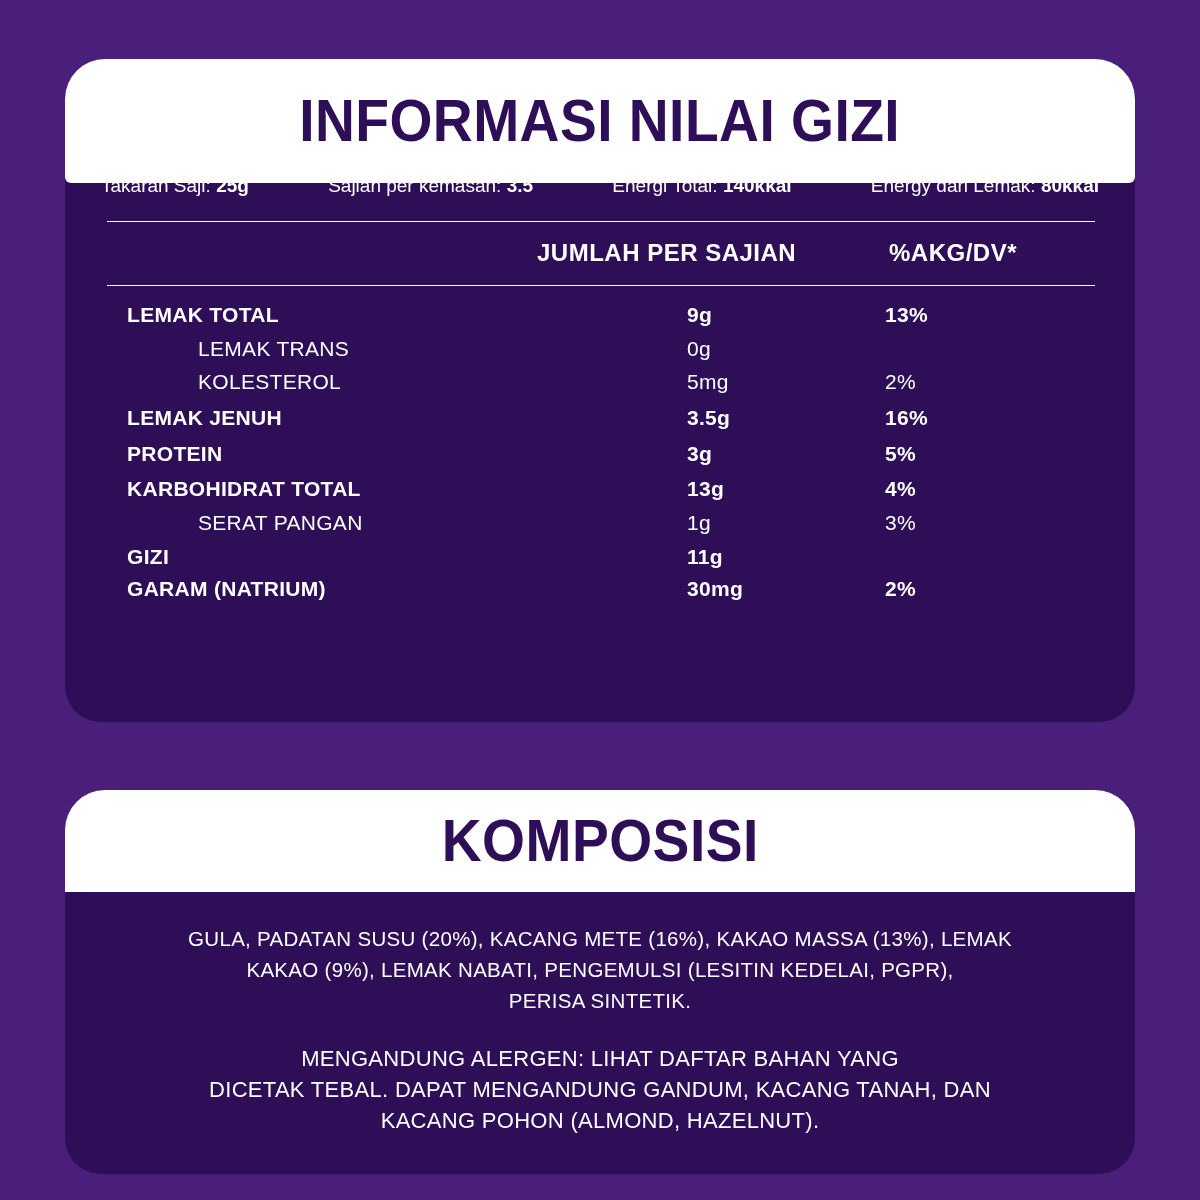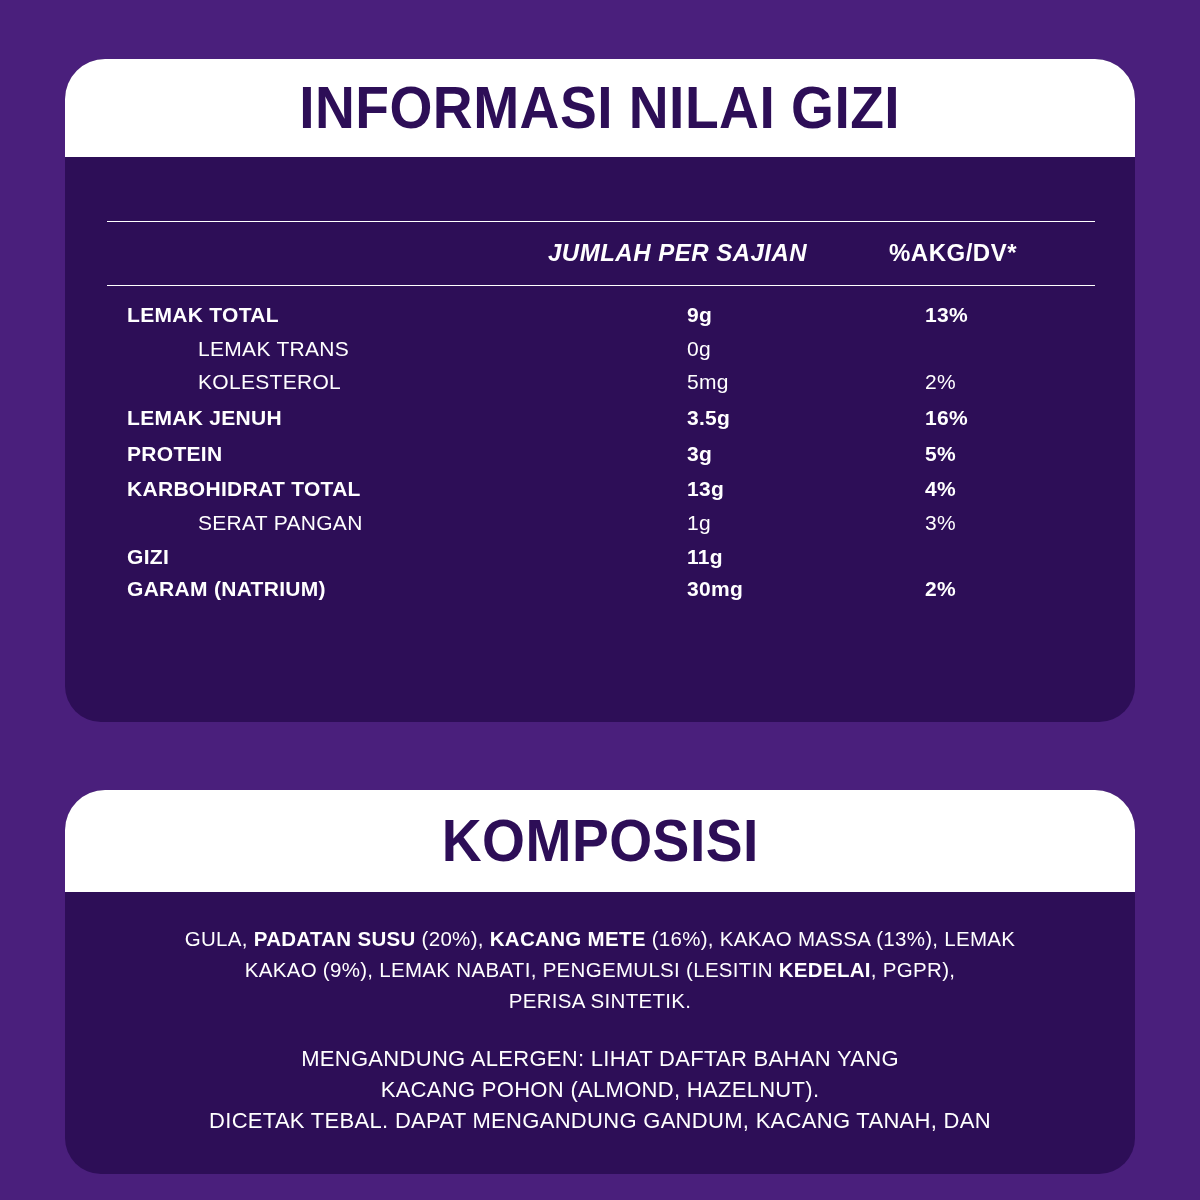--- a/index.html
+++ b/index.html
@@ -18,21 +18,21 @@
       background: #2d0e57;
       border-radius: 40px 40px 36px 36px;
       overflow: hidden;
     }
     .card-nutrition { top: 59px; height: 663px; }
     .card-composition { top: 790px; height: 384px; }
     .card-header {
       background: #ffffff;
       display: flex; align-items: center; justify-content: center;
     }
-    .card-nutrition .card-header { height: 98px; }
+    .card-nutrition .card-header { height: 124px; border-radius: 6px; }
     .card-composition .card-header { height: 102px; }
     .card-title {
       color: #2d0e57;
       font-weight: 700;
       font-size: 60px;
       letter-spacing: 0.5px;
       transform: scaleX(0.92);
       line-height: 1;
     }
     .summary {
@@ -46,57 +46,63 @@
     .divider {
       position: absolute; left: 42px; width: 988px; height: 1px;
       background: #ffffff;
     }
     .divider-1 { top: 162px; }
     .divider-2 { top: 226px; }
     .col-headers {
       position: absolute; top: 180px; left: 0; right: 0;
       font-weight: 700; font-size: 24px; letter-spacing: 0.5px;
     }
-    .col-headers .h-amount { position: absolute; left: 483px; font-style: italic; }
+    .col-headers .h-amount { position: absolute; left: 472px; }
     .col-headers .h-dv { position: absolute; left: 824px; }
     .rows { position: absolute; top: 240px; left: 0; right: 0; }
     .row {
       position: absolute; left: 0; right: 0; height: 30px;
       font-size: 21px; letter-spacing: 0.3px;
     }
     .row .name { position: absolute; left: 62px; }
     .row.sub .name { left: 122px; margin-left: 11px; }
     .row .amount { position: absolute; left: 587px; margin-left: 35px; }
-    .row .dv { position: absolute; left: 860px; }
+    .row .dv { position: absolute; left: 820px; }
     .row.bold { font-weight: 700; }
     .row.sub { font-weight: 400; }
     .footnote {
       position: absolute; top: 590px; left: 60px; right: 60px;
       text-align: center; font-weight: 700; font-size: 15.5px; line-height: 24px;
       letter-spacing: 0.2px;
     }
     .ingredients {
       position: absolute; top: 133px; left: 40px; right: 40px;
       text-align: center; font-size: 20.5px; line-height: 31px; letter-spacing: 0.3px;
     }
-    .ingredients b { font-weight: 700; }
+    .ingredients b { font-weight: 400; }
     .allergen {
       position: absolute; top: 253px; left: 30px; right: 30px;
       text-align: center; font-weight: 400; font-size: 22px; line-height: 31px;
       letter-spacing: 0.3px;
     }
   </style>
 </head>
 <body>
 
 <div class="card card-nutrition">
   <div class="card-header">
     <span class="card-title">INFORMASI NILAI GIZI</span>
   </div>
 
+  <div class="summary">
+    <span class="item"><span class="lbl">Takaran Saji: </span><span class="val">25g</span></span>
+    <span class="item"><span class="lbl">Sajian per kemasan: </span><span class="val">3.5</span></span>
+    <span class="item"><span class="lbl">Energi Total: </span><span class="val">140kkal</span></span>
+    <span class="item"><span class="lbl">Energy dari Lemak: </span><span class="val">80kkal</span></span>
+  </div>
 
   <div class="divider divider-1"></div>
 
   <div class="col-headers">
     <span class="h-amount">JUMLAH PER SAJIAN</span>
     <span class="h-dv">%AKG/DV*</span>
   </div>
 
   <div class="divider divider-2"></div>
 
@@ -156,16 +162,16 @@
   </div>
 
   <div class="ingredients">
     <div><span>GULA, </span><b>PADATAN SUSU</b><span> (20%), </span><b>KACANG METE</b><span> (16%), KAKAO MASSA (13%), LEMAK</span></div>
     <div><span>KAKAO (9%), LEMAK NABATI, PENGEMULSI (LESITIN </span><b>KEDELAI</b><span>, PGPR),</span></div>
     <div><span>PERISA SINTETIK.</span></div>
   </div>
 
   <div class="allergen">
     <div>MENGANDUNG ALERGEN: LIHAT DAFTAR BAHAN YANG</div>
+    <div>DICETAK TEBAL. DAPAT MENGANDUNG GANDUM, KACANG TANAH, DAN</div>
     <div>KACANG POHON (ALMOND, HAZELNUT).</div>
-    <div>DICETAK TEBAL. DAPAT MENGANDUNG GANDUM, KACANG TANAH, DAN</div>
   </div>
 </div>
 
 </body></html>

